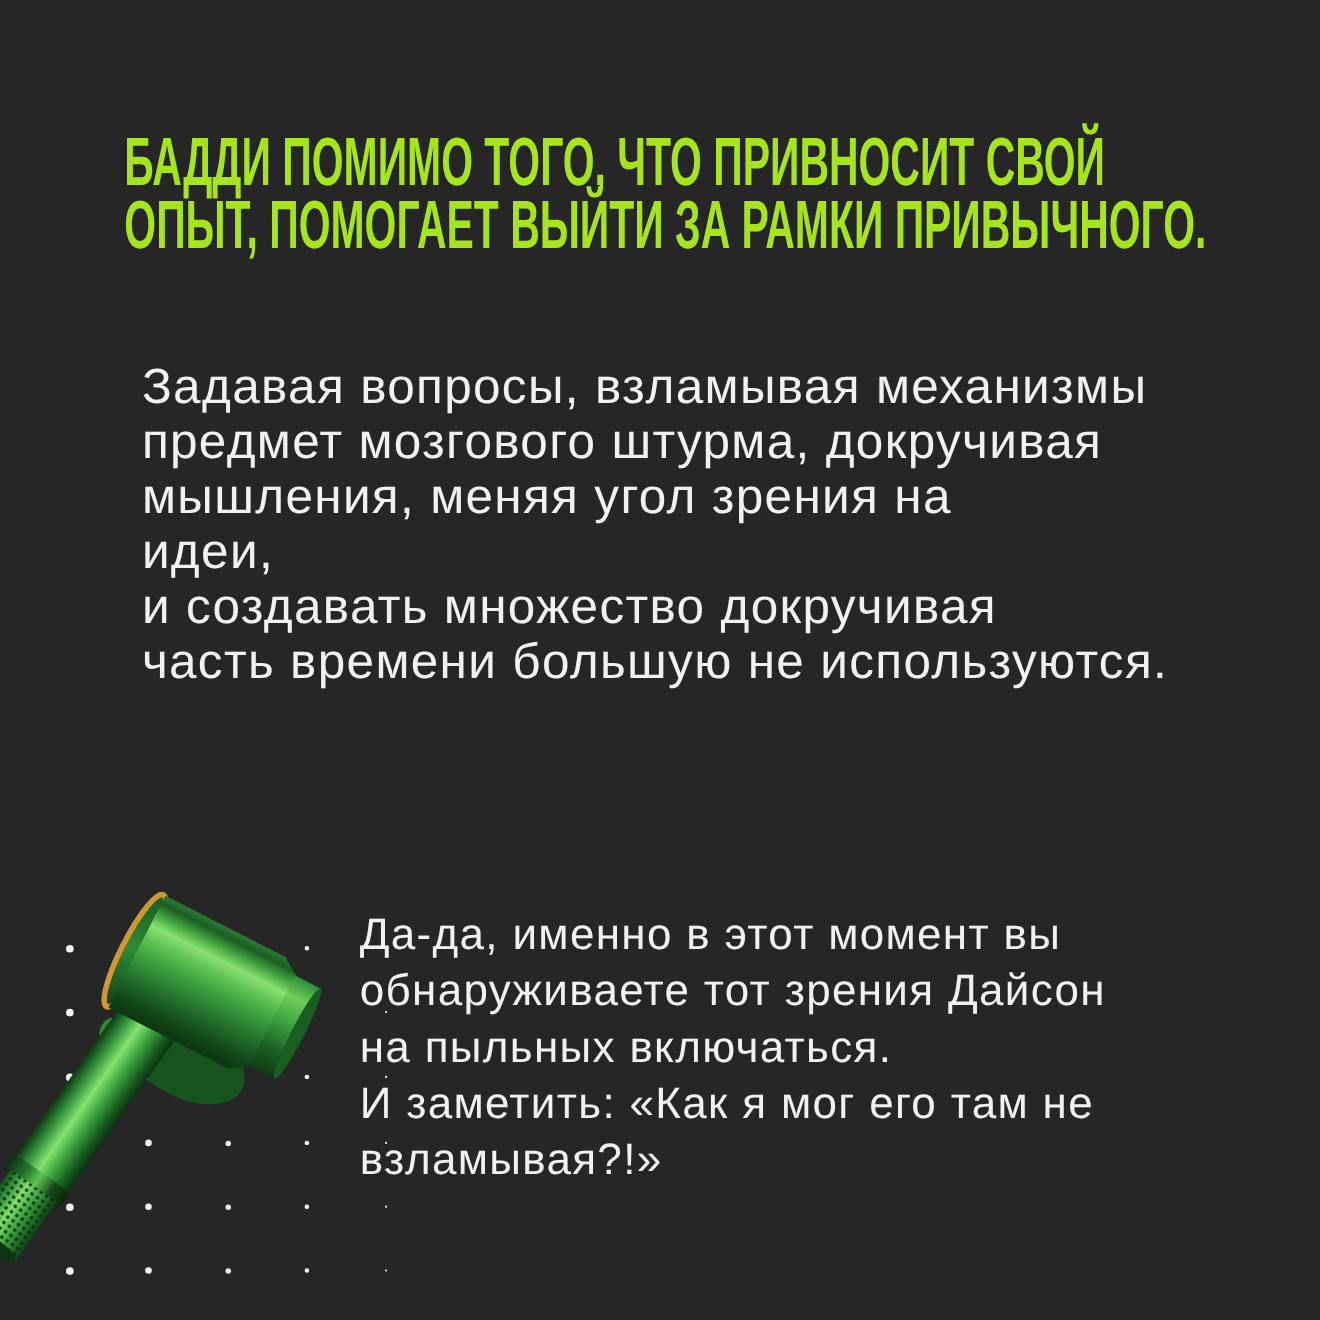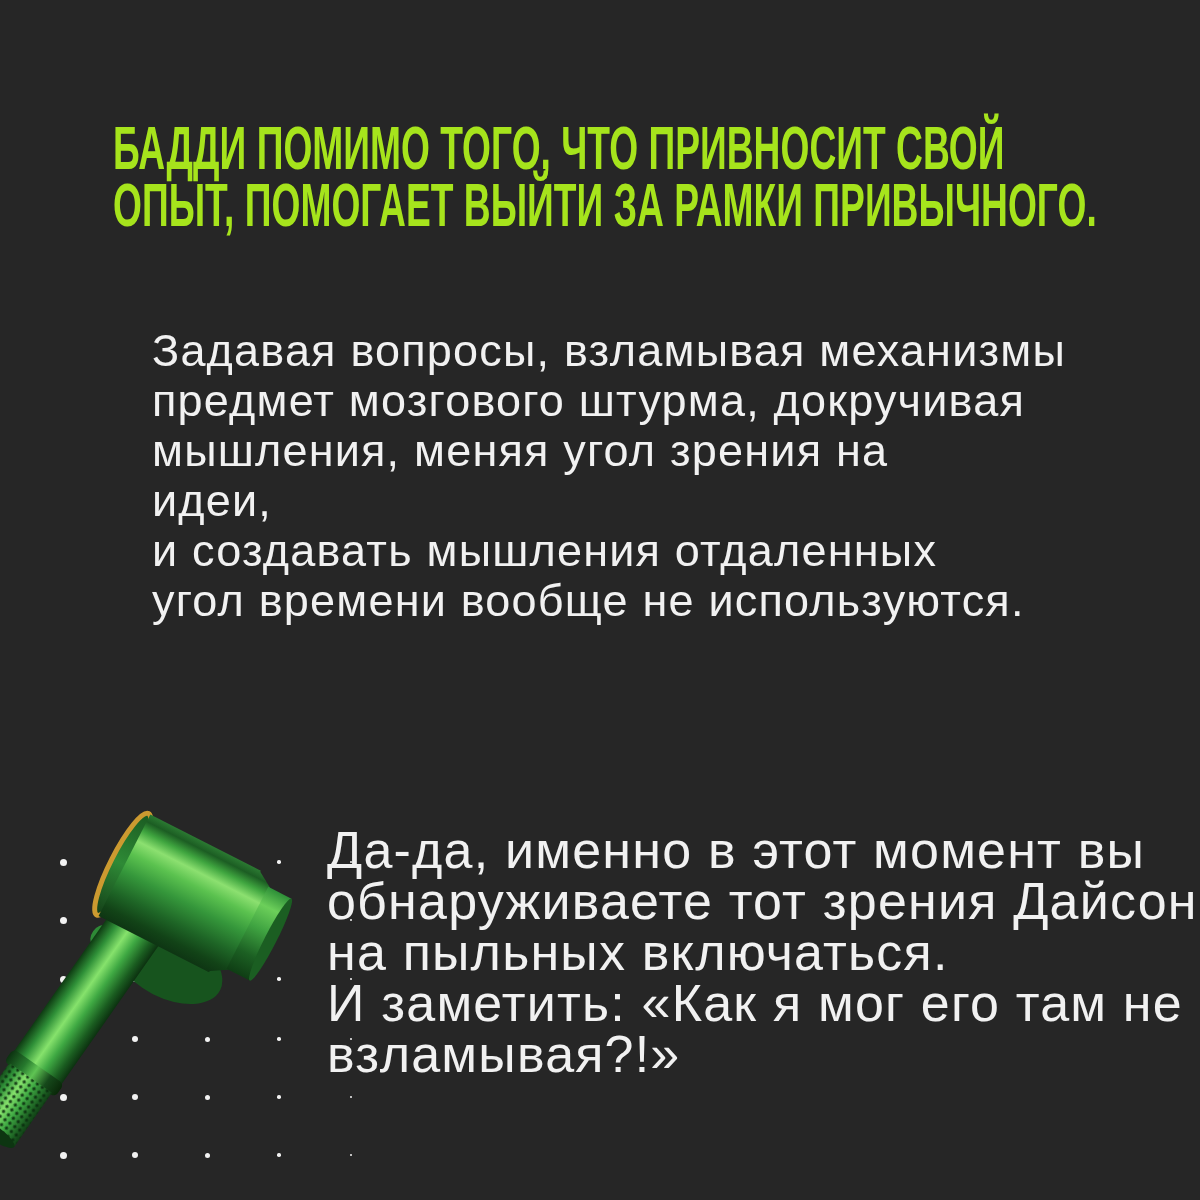--- a/index.html
+++ b/index.html
@@ -31,37 +31,37 @@
     white-space: nowrap;
   }
   .heading .h-line {
     transform: scaleX(0.60);
     transform-origin: left top;
   }
 
   
   .body-text {
     position: absolute;
-    left: 152px;
+    left: 129px;
     top: 326px;
     color: #F1F1F1;
     font-size: 45px;
     line-height: 50px;
     letter-spacing: 1.2px;
     font-weight: 400;
     white-space: nowrap;
   }
 
   
   .caption-text {
     position: absolute;
     left: 327px;
     top: 825px;
     color: #F1F1F1;
-    font-size: 52px;
+    font-size: 40px;
     line-height: 51px;
     letter-spacing: 1.2px;
     white-space: nowrap;
   }
 
   
   .dot-grid {
     position: absolute;
     inset: 0;
     z-index: 1;
@@ -193,22 +193,22 @@
     <div class="heading" style="color: rgb(166, 228, 28);">
       <div class="h-line">БАДДИ ПОМИМО ТОГО, ЧТО ПРИВНОСИТ СВОЙ</div>
       <div class="h-line">ОПЫТ, ПОМОГАЕТ ВЫЙТИ ЗА РАМКИ ПРИВЫЧНОГО.</div>
     </div>
 
     <div class="body-text" style="color: rgb(241, 241, 241);">
       <div>Задавая вопросы, взламывая механизмы</div>
       <div>предмет мозгового штурма, докручивая</div>
       <div>мышления, меняя угол зрения на</div>
       <div>идеи,</div>
-      <div>и создавать мышления отдаленных</div>
-      <div>угол времени вообще не используются.</div>
+      <div>и создавать множество докручивая</div>
+      <div>часть времени большую не используются.</div>
     </div>
 
     <div class="caption-text" style="color: rgb(241, 241, 241);">
       <div>Да-да, именно в этот момент вы</div>
       <div>обнаруживаете тот зрения Дайсон</div>
       <div>на пыльных включаться.</div>
       <div>И заметить: «Как я мог его там не</div>
       <div>взламывая?!»</div>
     </div>
 

